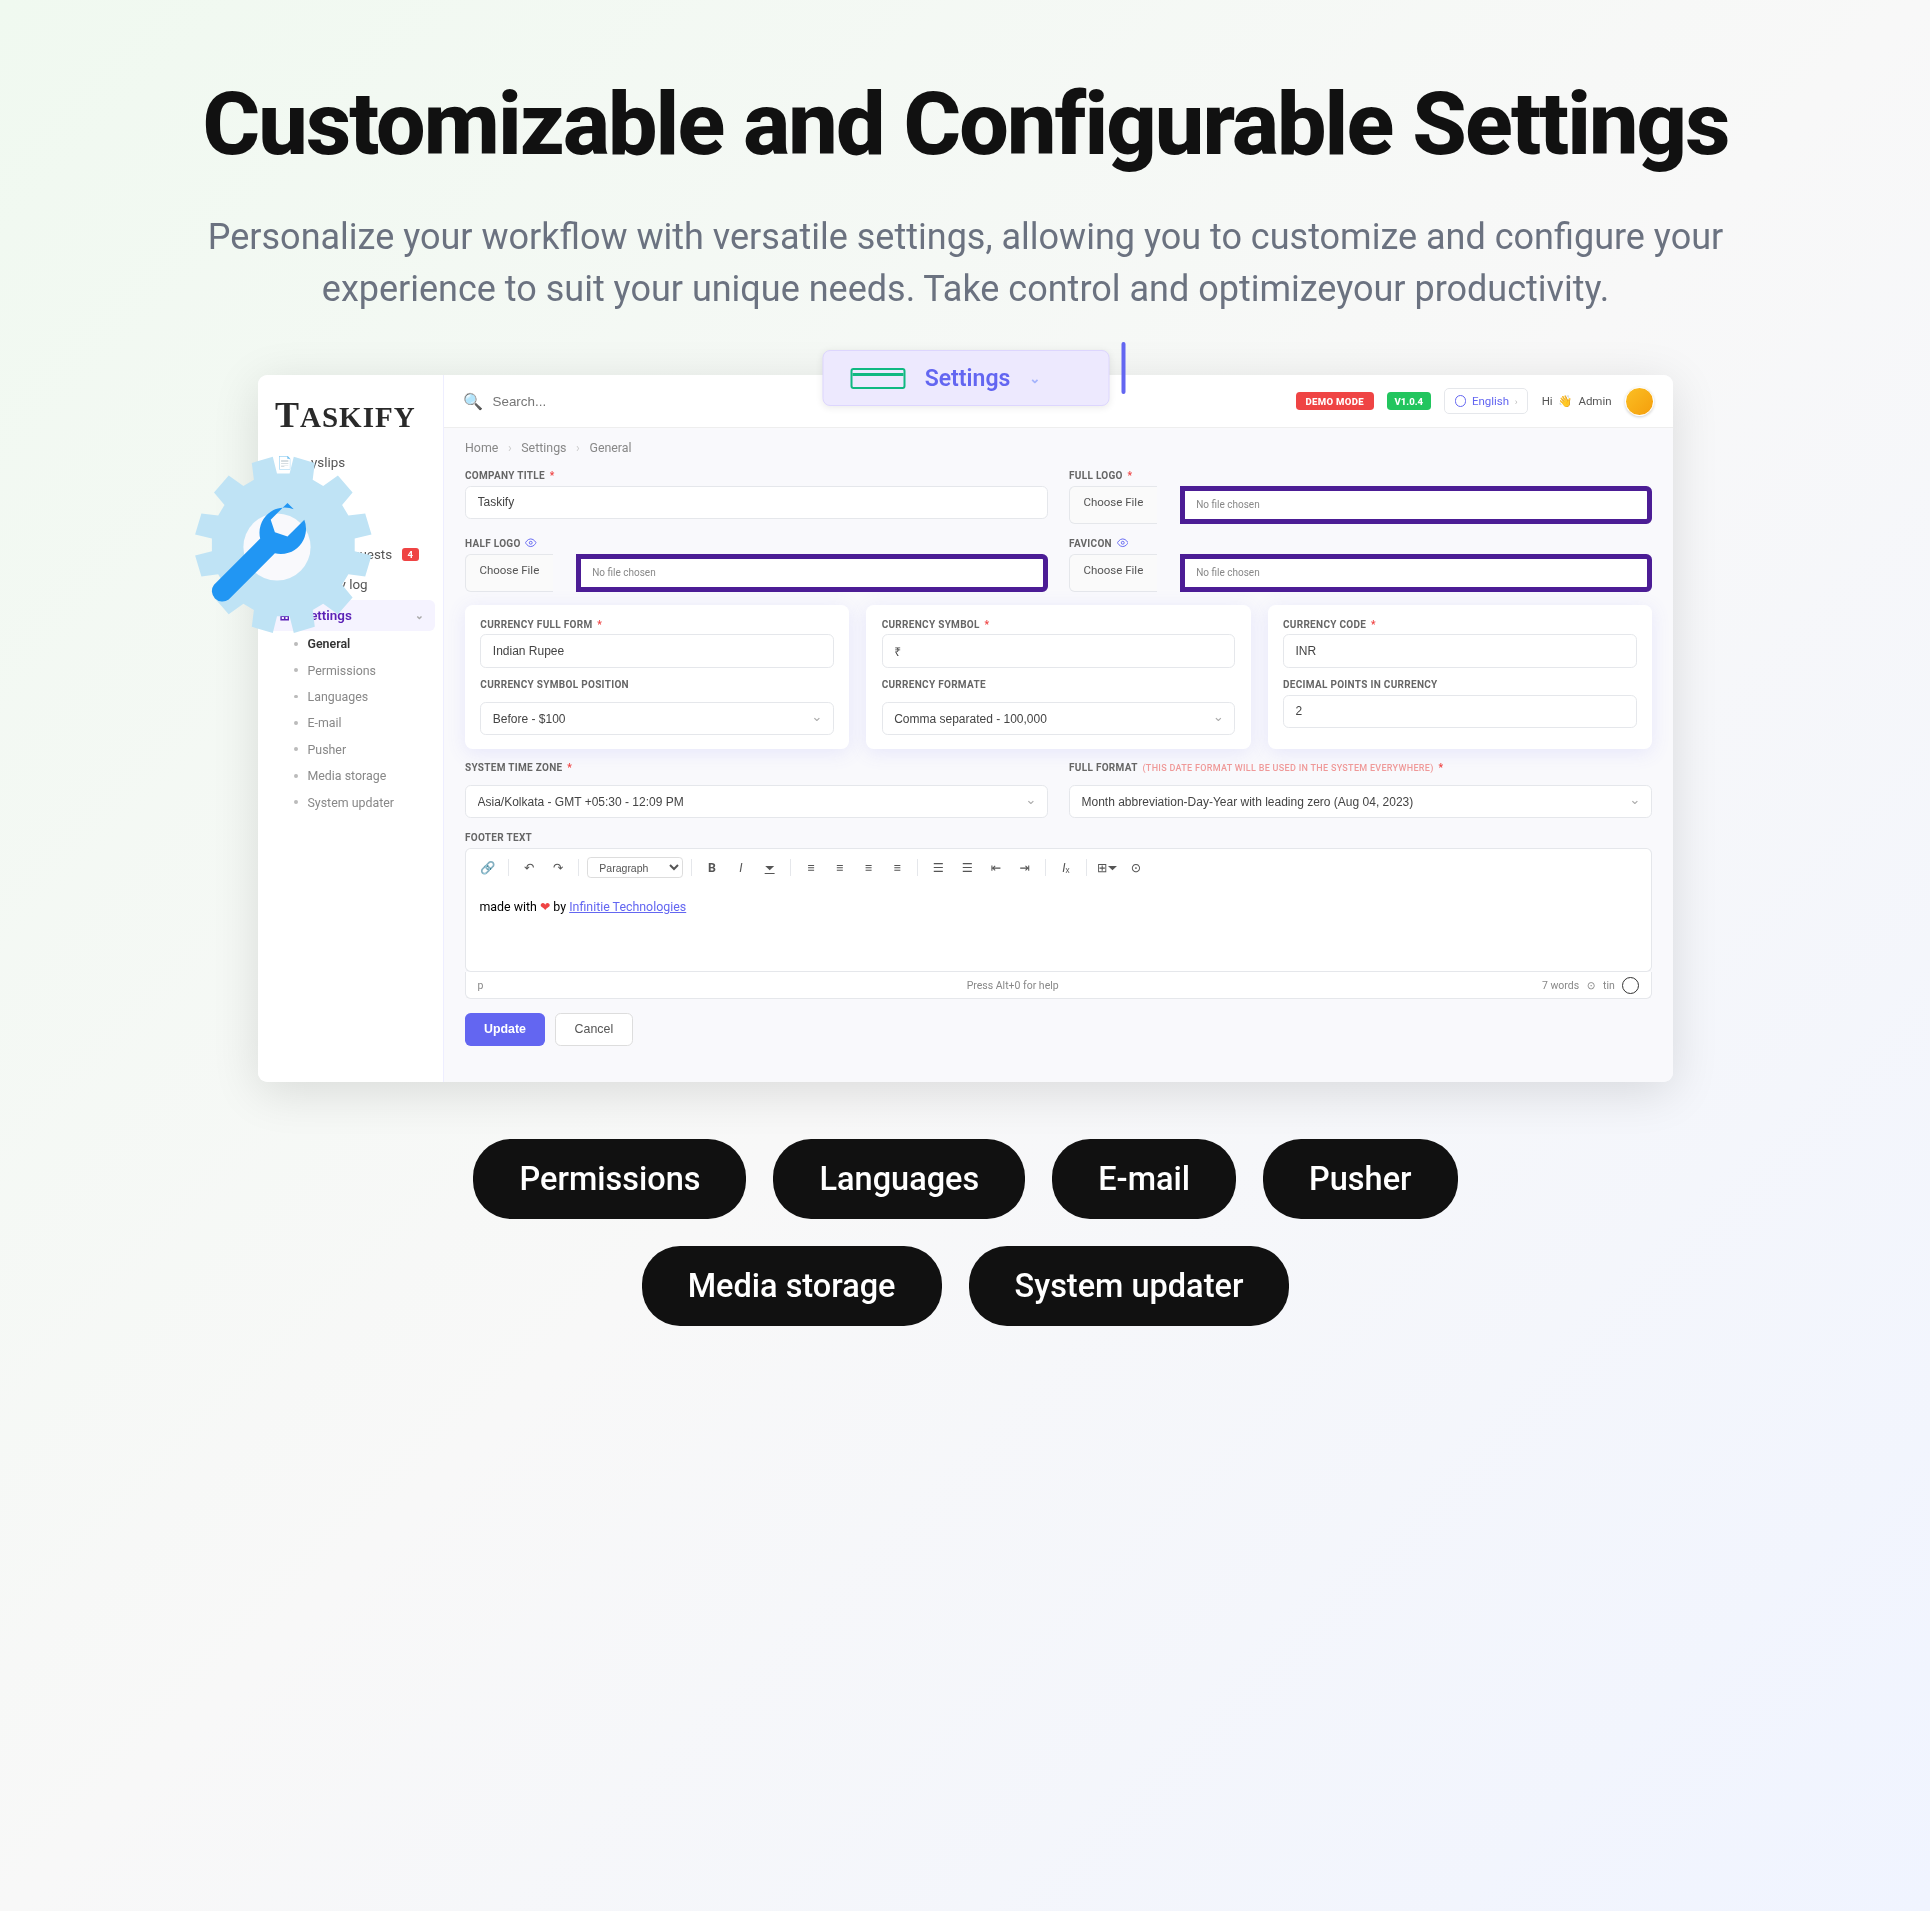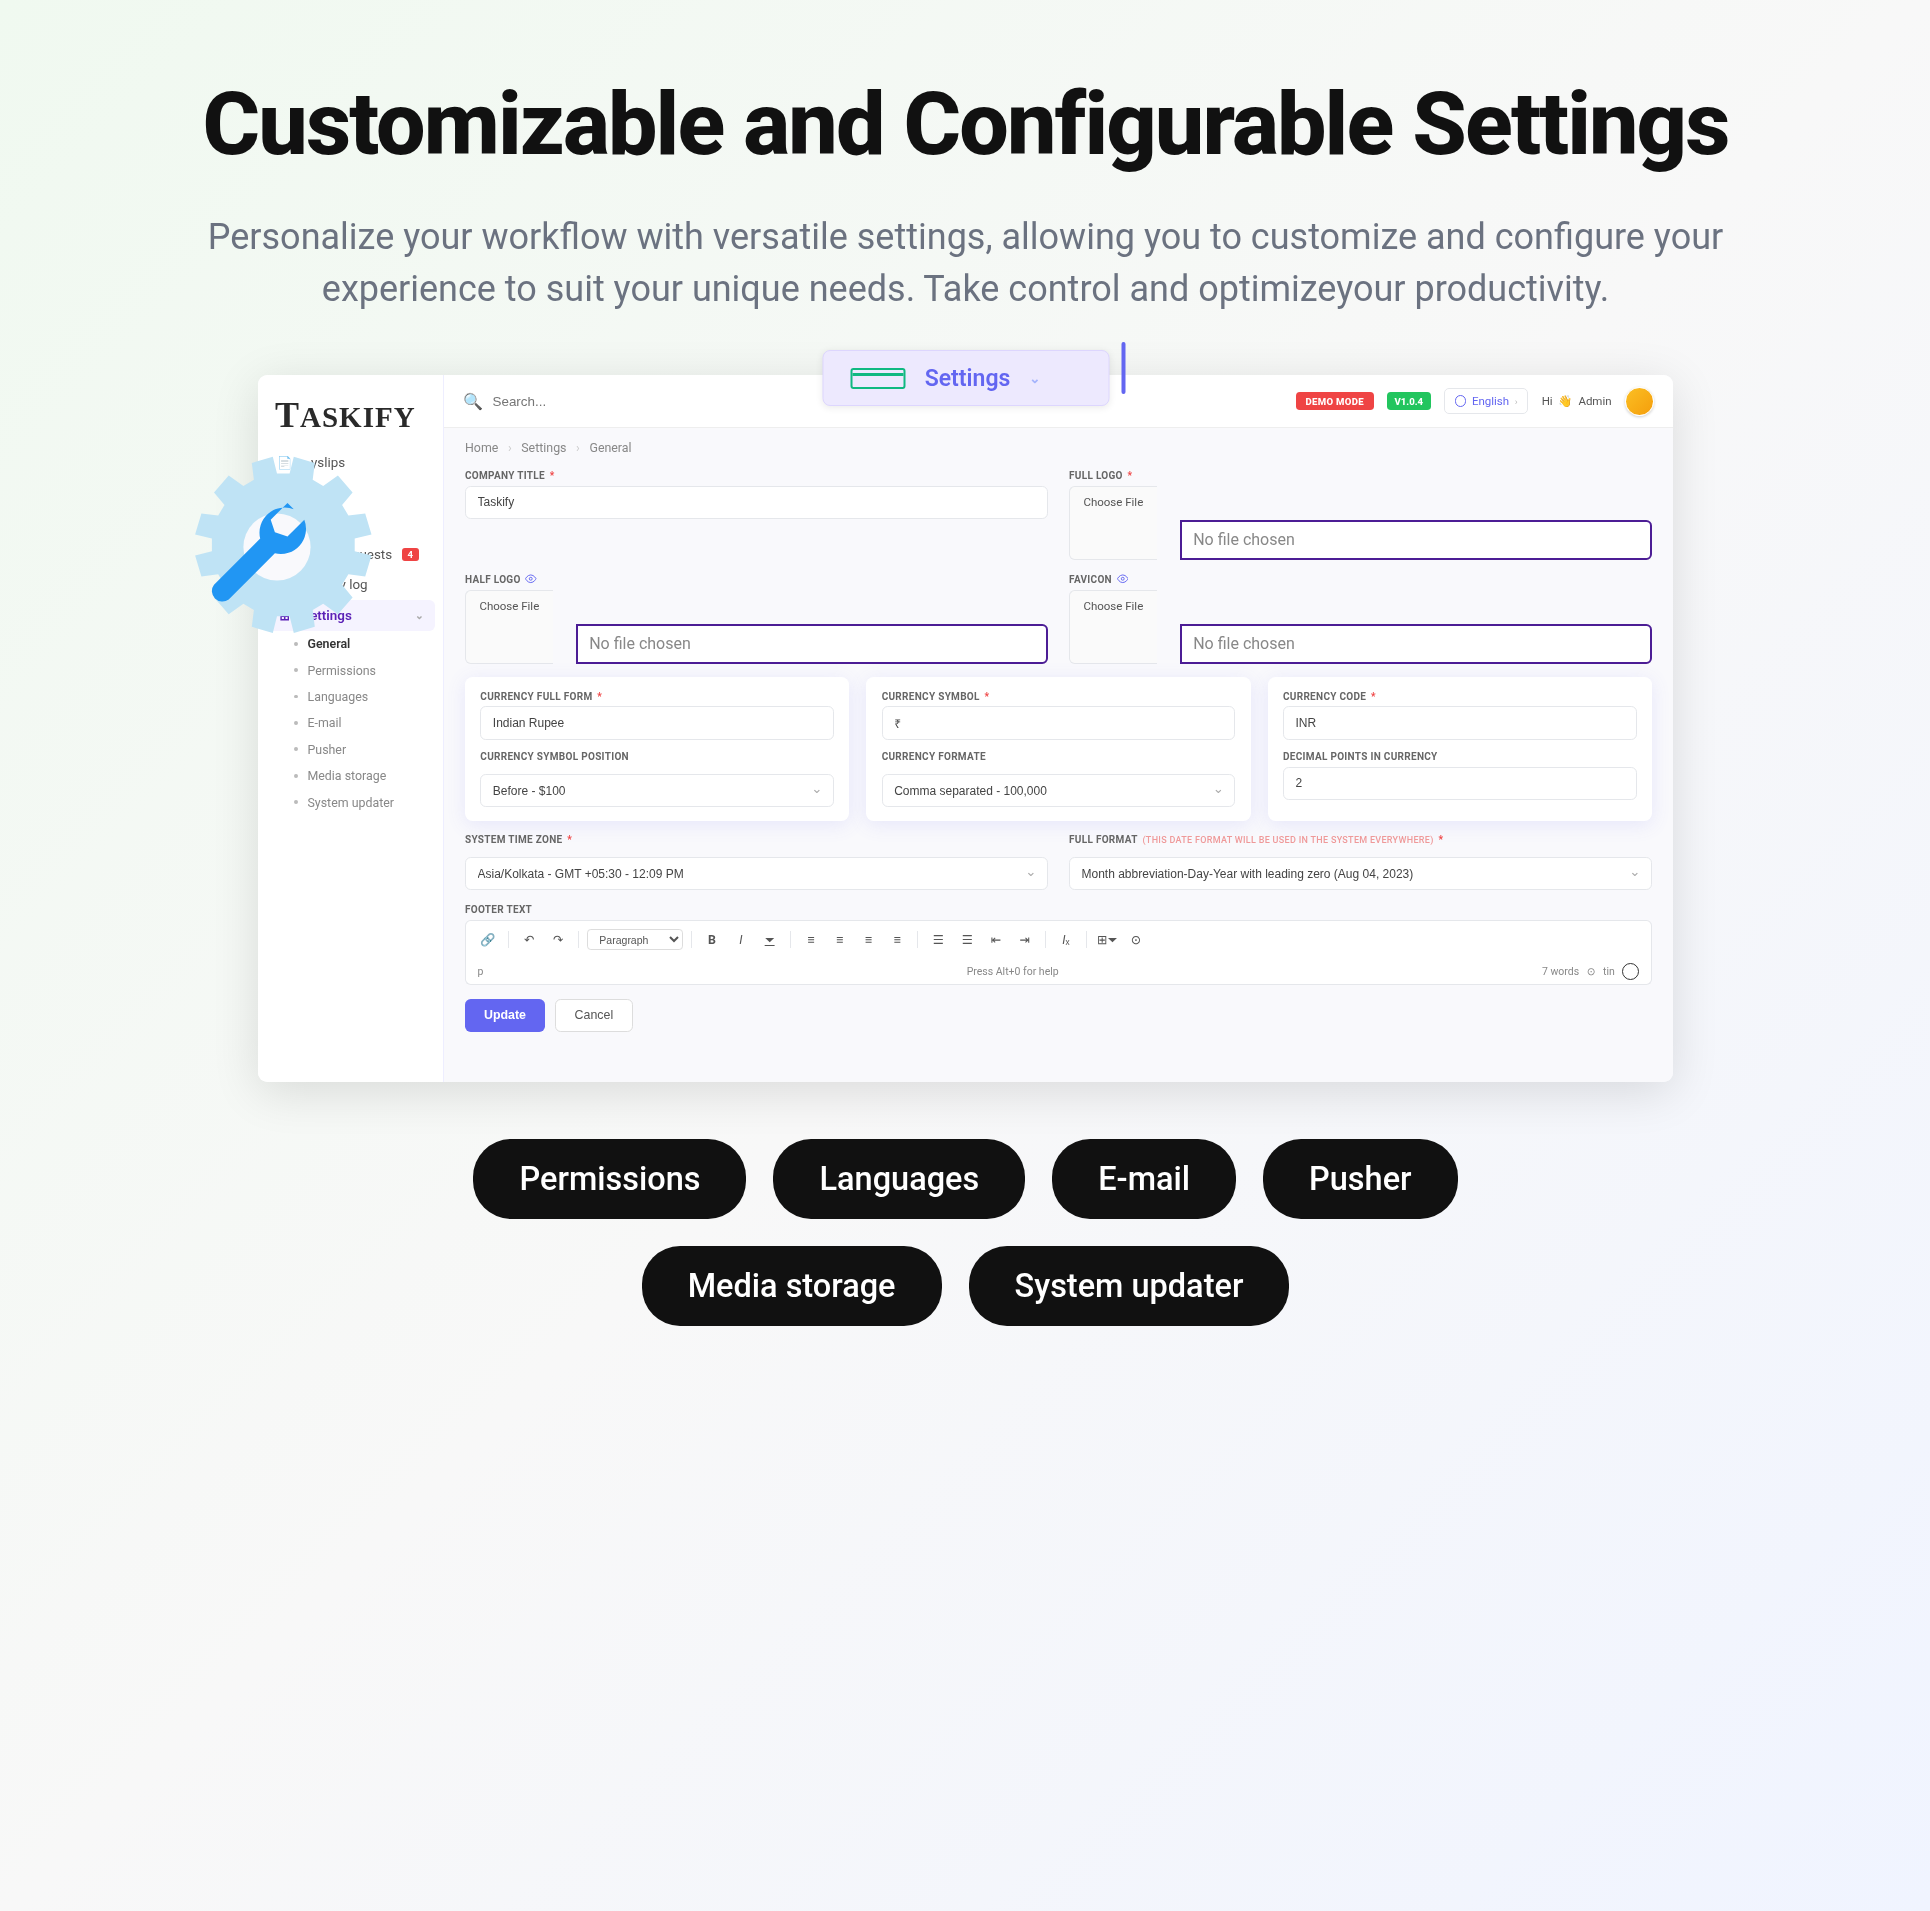--- a/index.html
+++ b/index.html
@@ -73,21 +73,21 @@
 .content { padding: 3.8px 21px 19px; overflow-y: auto; flex: 1; }
 .row { display: flex; gap: 21px; margin-bottom: 13.4px; }
 .field { flex: 1; }
 .field.half { flex: 0 0 calc(50% - 10.5px); }
 .lbl { font-size: 10px; font-weight: 700; color: #666; letter-spacing: 0.3px; display: flex; align-items: center; gap: 4.8px; }
 .req { color: #ef4444; }
 .eye-ico { width: 11.5px; height: 11.5px; color: #6366f1; }
 .inp { width: 100%; border: 1px solid #e5e7eb; border-radius: 5.7px; padding: 8.6px 11.5px; font-size: 12px; color: #444; margin-top: 4.8px; background: #fff; }
 .file-grp { display: flex; margin-top: 4.8px; gap: 23px; }
 .file-btn { border: 1px solid #e5e7eb; border-right: none; background: #fafafa; padding: 8.6px 13.4px; font-size: 11.5px; border-radius: 5.7px 0 0 5.7px; color: #555; }
-.file-txt { flex: 1; border: 2px solid #4c1d95; padding: 8.6px 11.5px; font-size: 16px; border-radius: 0 5.7px 5.7px 0; color: #888; background: #fff; margin-top: 34px; }
+.file-txt { flex: 1; border: 5px solid #4c1d95; padding: 8.6px 11.5px; font-size: 10px; border-radius: 0 5.7px 5.7px 0; color: #888; background: #fff; }
 .elevated-row { display: flex; gap: 17px; margin-bottom: 13.4px; }
 .elevated-card { flex: 1; background: #fff; border-radius: 7.6px; padding: 13.4px 15.3px; box-shadow: 0 3.8px 19px rgba(99,102,241,0.12); }
 .sel { width: 100%; border: 1px solid #e5e7eb; border-radius: 5.7px; padding: 8.6px 11.5px; font-size: 12px; color: #444; margin-top: 12px; background: #fff; appearance: none; position: relative; }
 .sel-wrap { position: relative; }
 .sel-wrap::after { content: '⌄'; position: absolute; right: 11.5px; top: 50%; transform: translateY(-30%); color: #aaa; pointer-events: none; font-size: 13.4px; }
 .hint { font-size: 9px; color: #ef9999; font-weight: 500; }
 .editor-toolbar { display: flex; align-items: center; gap: 3.8px; border: 1px solid #e5e7eb; border-bottom: none; border-radius: 5.7px 5.7px 0 0; padding: 5.7px 9.6px; background: #fff; margin-top: 5.7px; flex-wrap: wrap; }
 .tb-btn { width: 25px; height: 25px; display: inline-flex; align-items: center; justify-content: center; border-radius: 2.9px; color: #555; font-size: 12.4px; cursor: pointer; }
 .tb-sel { border: 1px solid #ddd; border-radius: 3.8px; padding: 2.9px 17px 2.9px 7.6px; font-size: 10.5px; color: #555; background: #fff; }
 .tb-div { width: 1px; height: 17px; background: #e5e7eb; margin: 0 3.8px; }
@@ -352,20 +352,23 @@
             <span class="tb-btn">☰</span>
             <span class="tb-btn">☰</span>
             <span class="tb-btn">⇤</span>
             <span class="tb-btn">⇥</span>
             <span class="tb-div"></span>
             <span class="tb-btn"><i>I</i>ₓ</span>
             <span class="tb-div"></span>
             <span class="tb-btn">⊞⏷</span>
             <span class="tb-btn">⊙</span>
           </div>
+          <div class="editor-body">
+            <span>made with </span><span class="heart">❤</span><span> by </span><a href="#">Infinitie Technologies</a>
+          </div>
           <div class="editor-footer">
             <span>p</span>
             <span>Press Alt+0 for help</span>
             <span style="display:flex;align-items:center;gap:7.6px">
               <span>7 words</span>
               <span>⊙</span>
                 <span>tin</span>
               <span class="corner-circle"></span>
             </span>
           </div>

